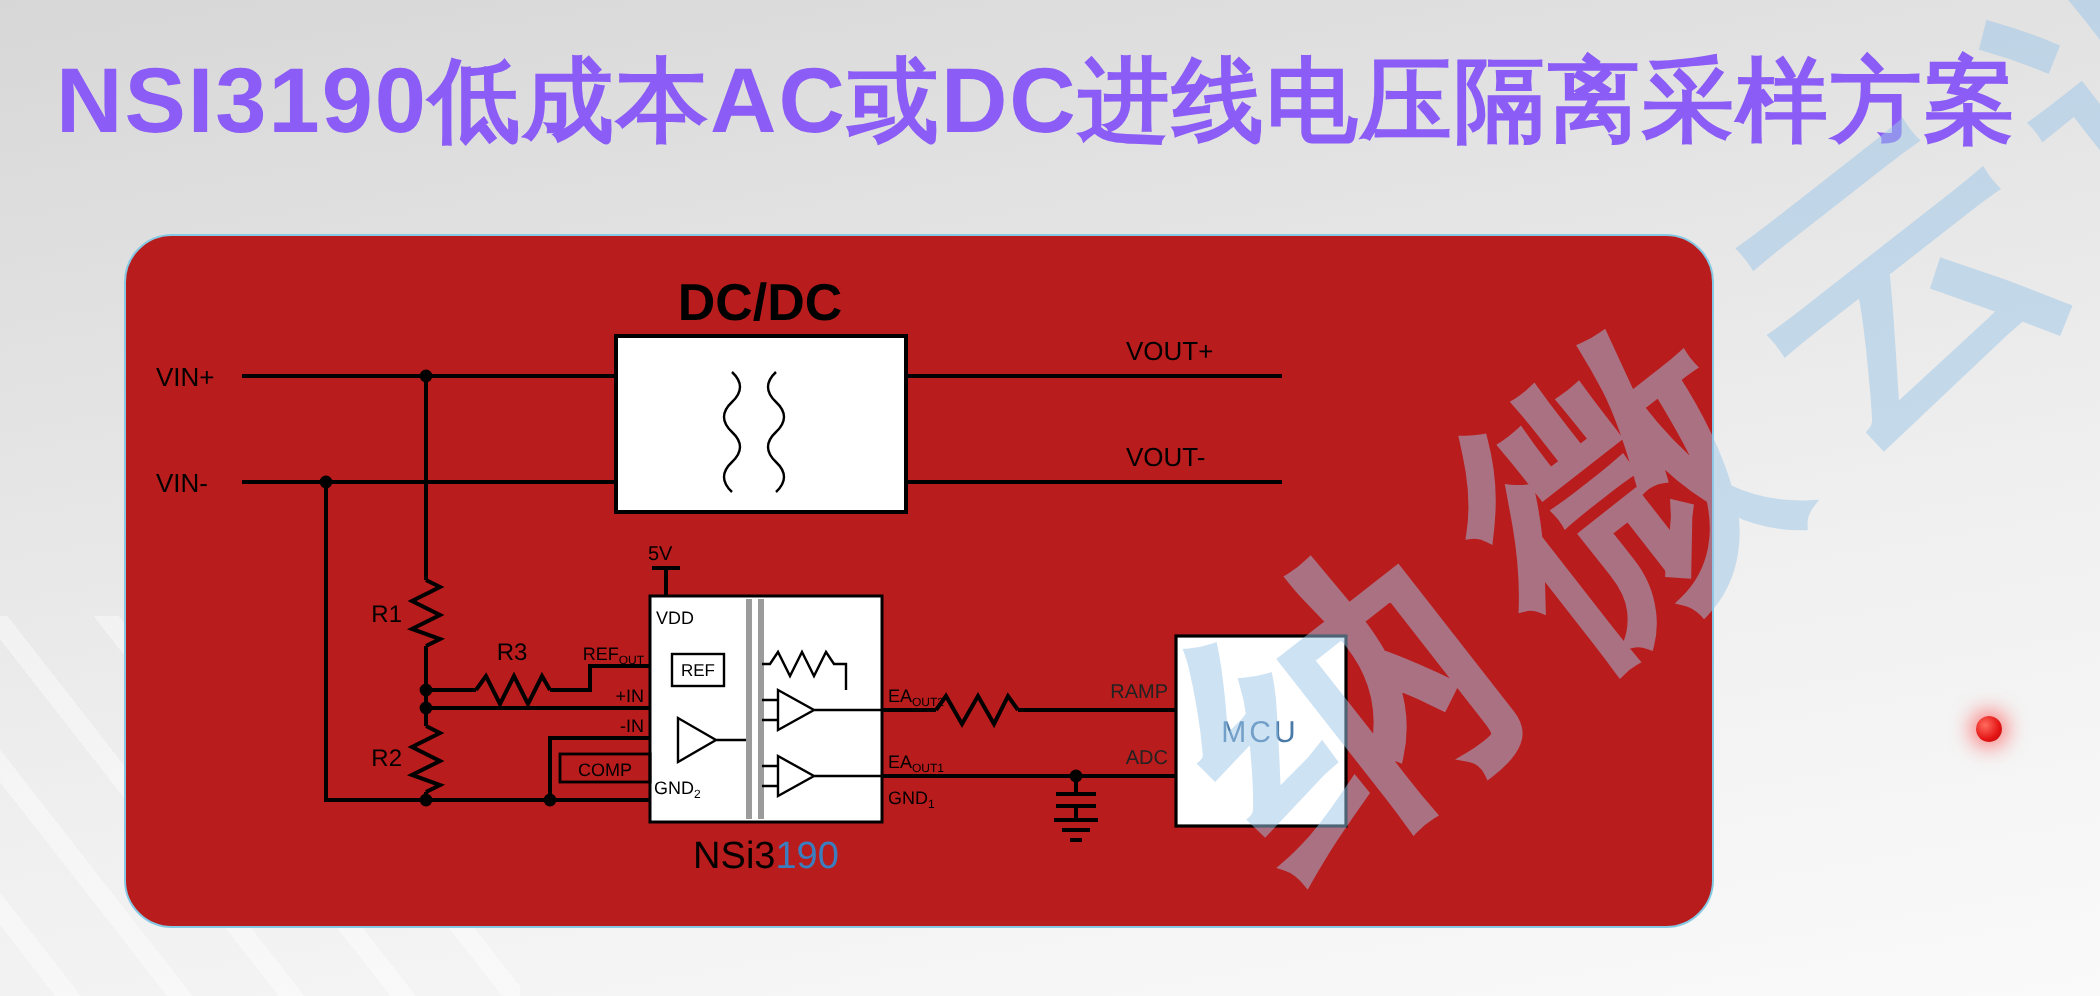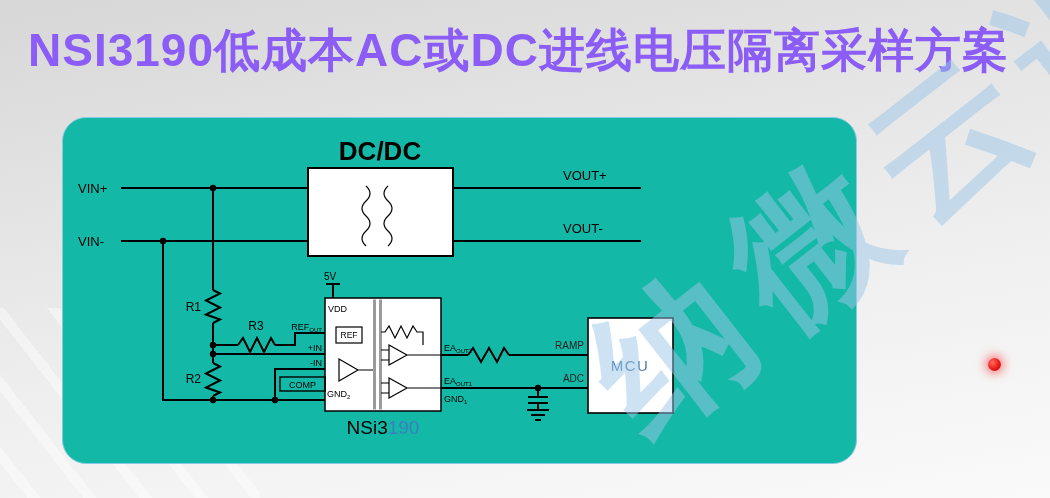--- a/index.html
+++ b/index.html
@@ -14,21 +14,21 @@
     background:repeating-linear-gradient(52deg,rgba(255,255,255,0) 0 34px,rgba(255,255,255,.75) 34px 44px);
     opacity:.55;pointer-events:none;
   }
   .title{
     position:absolute;left:28px;top:24px;margin:0;
     font-size:46px;line-height:1.15;font-weight:700;letter-spacing:1px;
     color:#8b5cf6;white-space:nowrap;
   }
   .panel{
     position:absolute;left:62px;top:117px;width:793px;height:345px;
-    background:#14b8a6;border:1px solid #86c9e4;border-radius:24px;
+    background:#b91c1c;border:1px solid #86c9e4;border-radius:24px;
     z-index:1;
   }
   .panel svg{position:absolute;left:0;top:0;}
   svg{font-family:"Liberation Sans", sans-serif;}
   .wire{stroke:#000;stroke-width:2;fill:none;}
   .thin{stroke:#000;stroke-width:1.2;fill:none;}
   .boxfill{fill:#fff;stroke:#000;}
   .dot{fill:#000;}
   .lbl{fill:#000;}
   .watermark{

